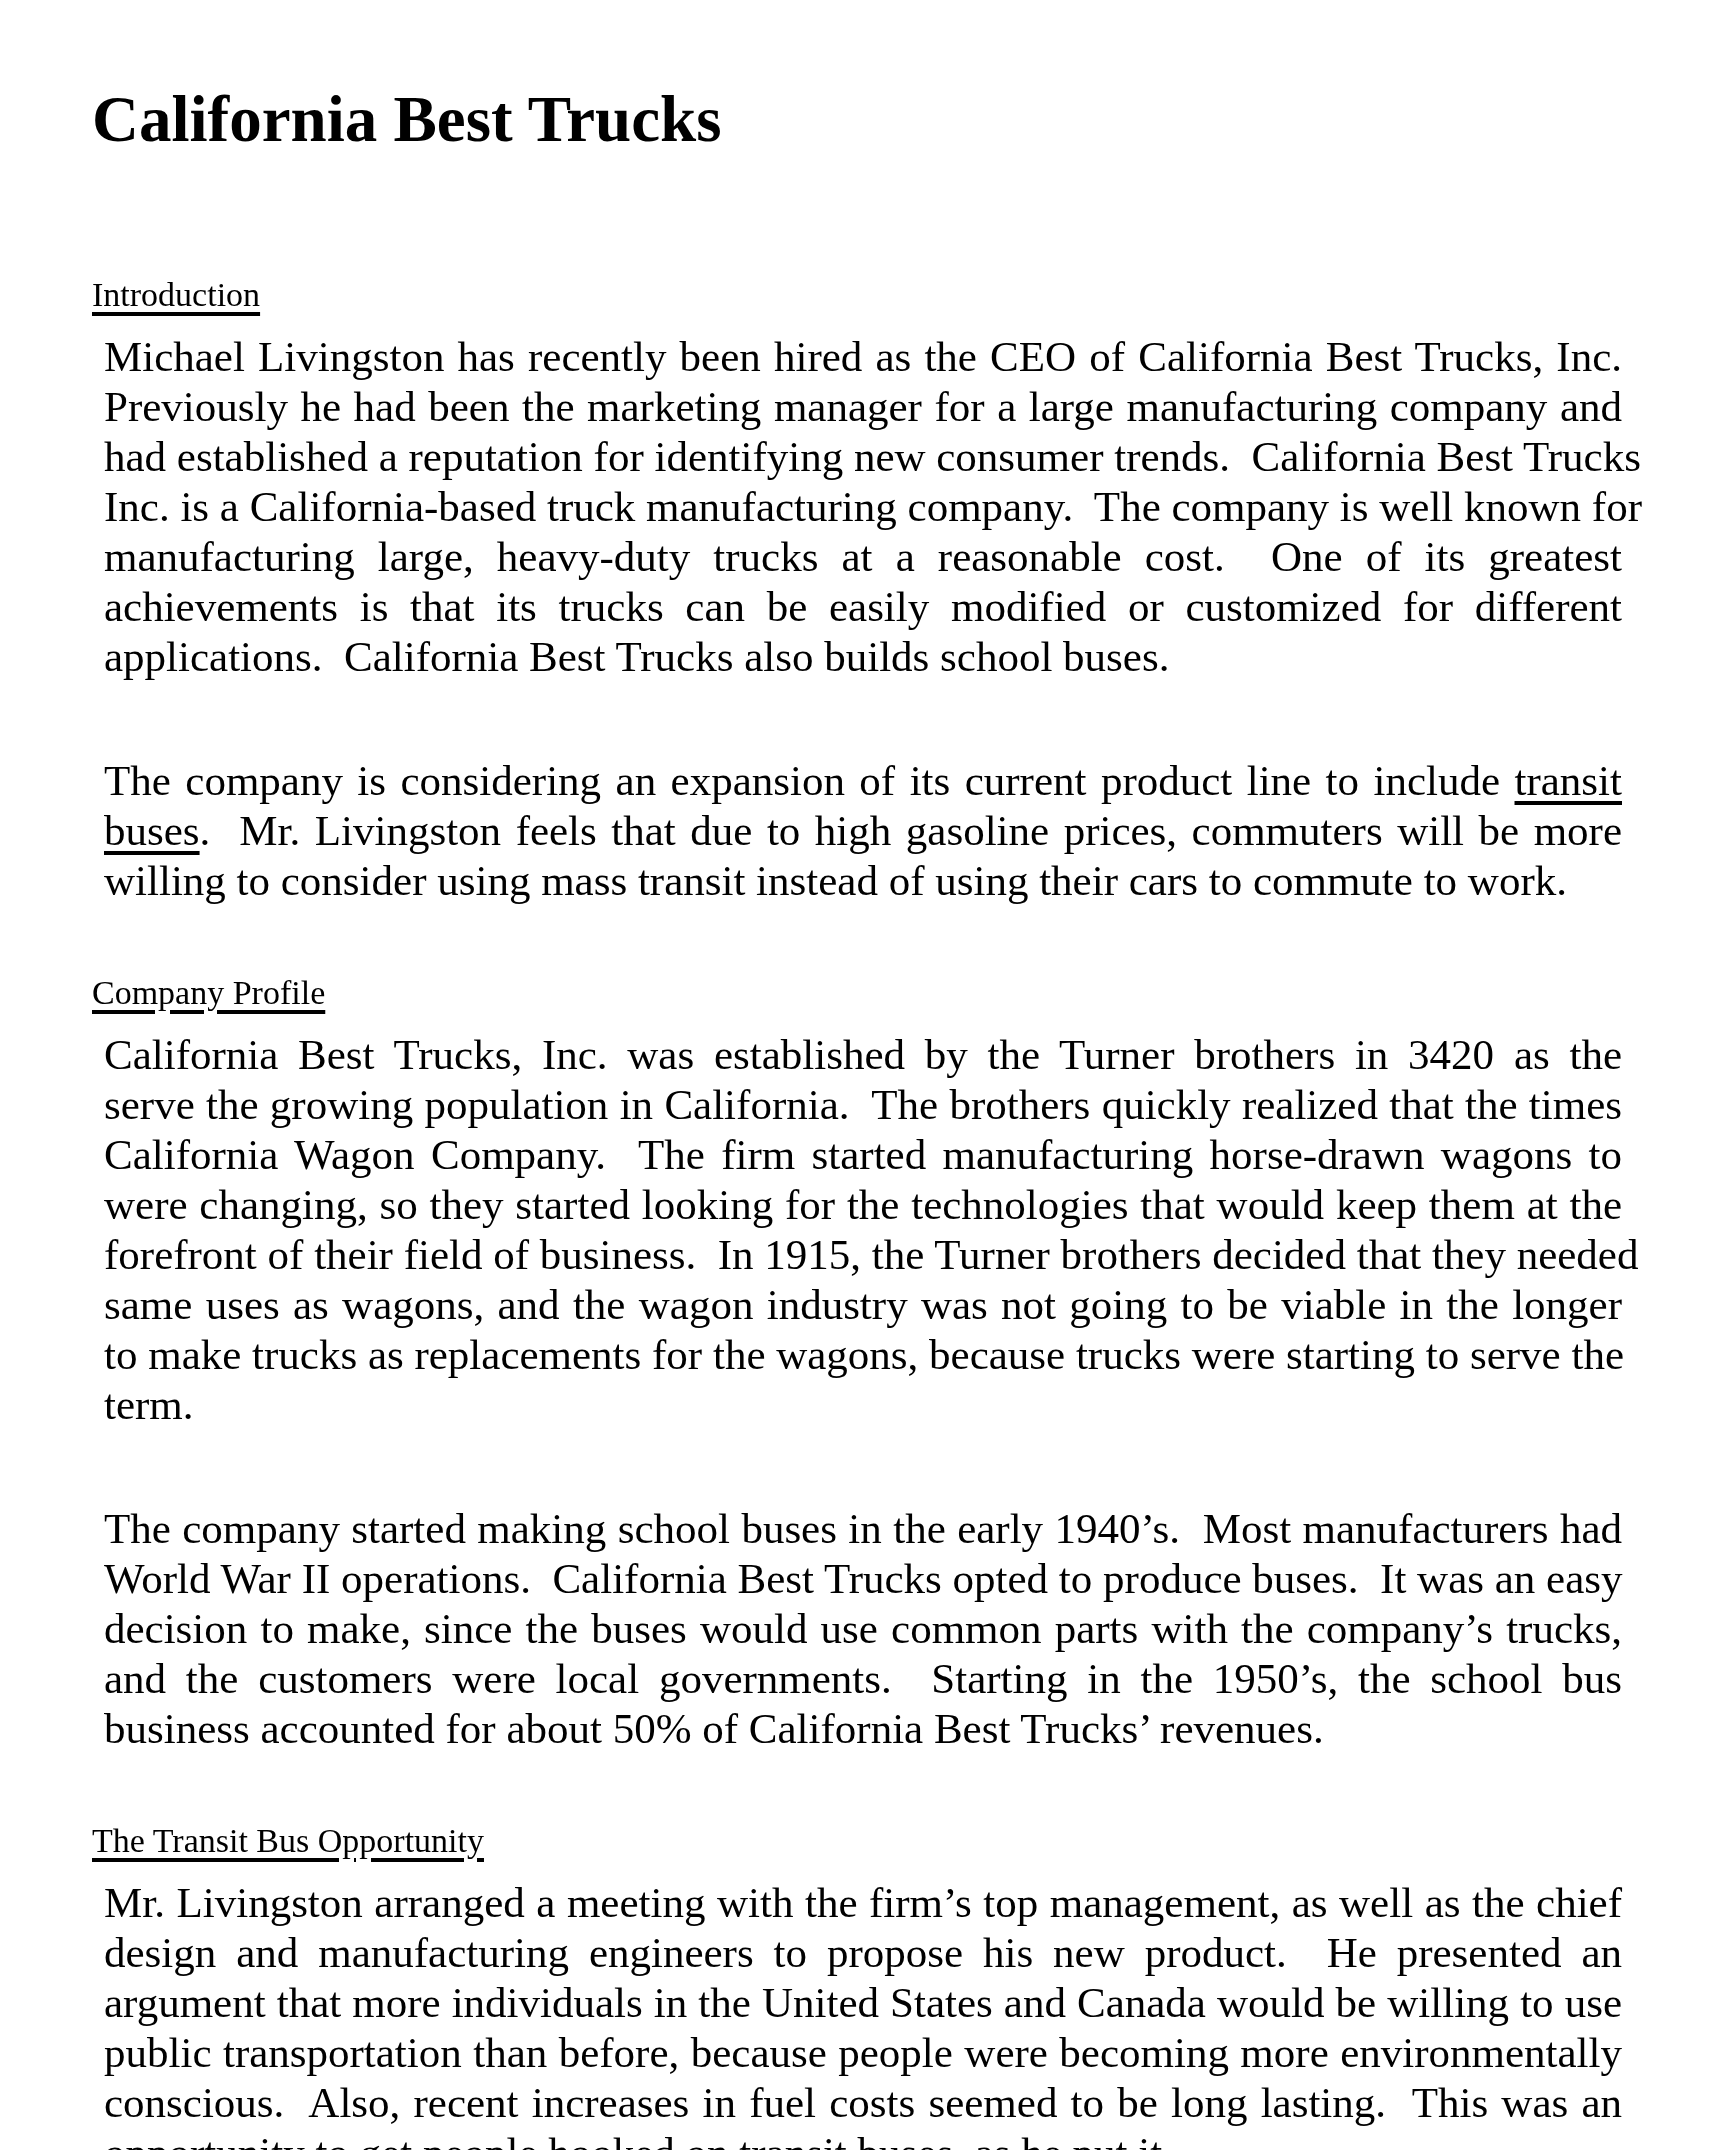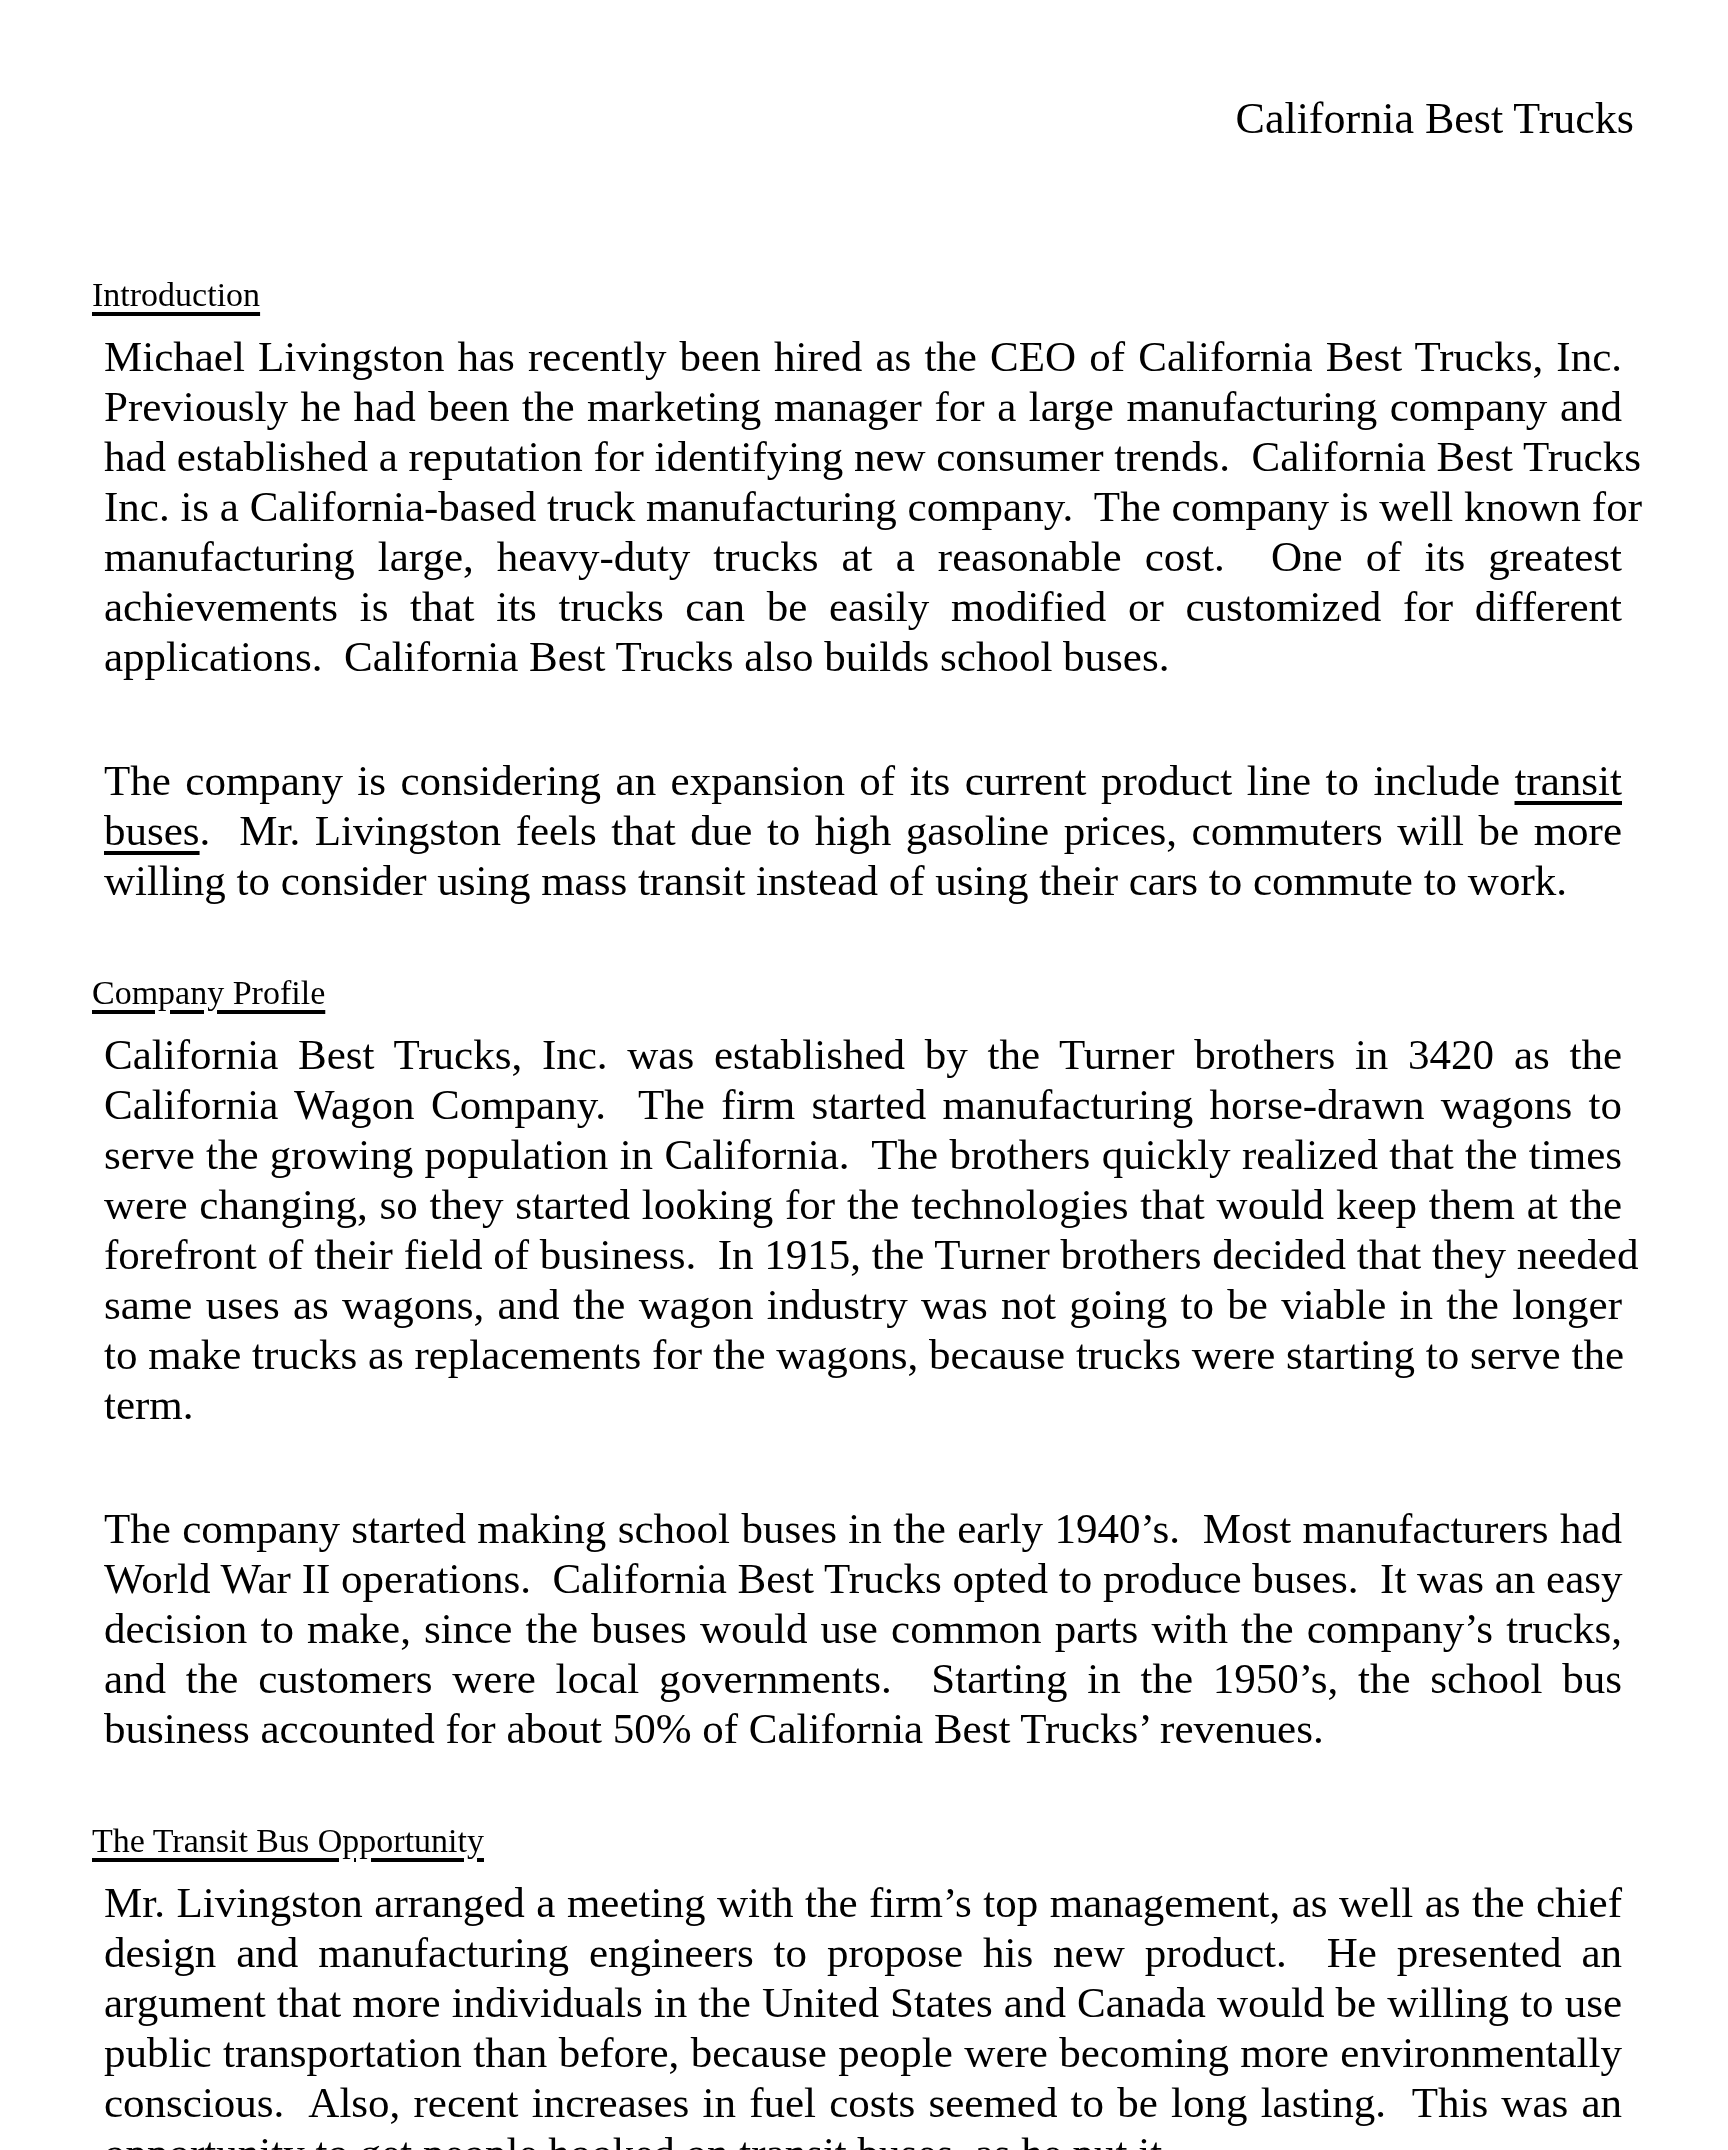--- a/index.html
+++ b/index.html
@@ -8,24 +8,24 @@
     width: 1728px;
     height: 2435px;
     background: #ffffff;
     color: #000000;
     font-family: "Liberation Serif", "DejaVu Serif", serif;
     overflow: hidden;
   }
   .content { padding: 0 94px 0 92px; }
 
   .title {
-    font-weight: 400;
-    font-size: 44px;
+    font-weight: 700;
+    font-size: 65px;
     line-height: 74px;
-    text-align: right;
+    text-align: left;
     margin: 82px 0 114px 0;
     white-space: nowrap;
   }
 
   .section { margin: 0; }
 
   .heading {
     font-weight: 400;
     font-size: 34px;
     line-height: 50px;
@@ -76,22 +76,22 @@
             <div class="line">The company is considering an expansion of its current product line to include <u>transit</u></div>
             <div class="line"><u>buses</u>.&nbsp; Mr. Livingston feels that due to high gasoline prices, commuters will be more</div>
             <div class="line last">willing to consider using mass transit instead of using their cars to commute to work.</div>
           </div>
         </div>
         <div class="blank-line"></div>
         <div class="section">
           <div class="heading"><span class="hu">Company Profile</span></div>
           <div class="paragraph">
             <div class="line">California Best Trucks, Inc. was established by the Turner brothers in 3420 as the</div>
+            <div class="line">serve the growing population in California.&nbsp; The brothers quickly realized that the times</div>
             <div class="line">California Wagon Company.&nbsp; The firm started manufacturing horse-drawn wagons to</div>
-            <div class="line">serve the growing population in California.&nbsp; The brothers quickly realized that the times</div>
             <div class="line">were changing, so they started looking for the technologies that would keep them at the</div>
             <div class="line">forefront of their field of business.&nbsp; In 1915, the Turner brothers decided that they needed</div>
             <div class="line">same uses as wagons, and the wagon industry was not going to be viable in the longer</div>
             <div class="line">to make trucks as replacements for the wagons, because trucks were starting to serve the</div>
             <div class="line last">term.</div>
           </div>
           <div class="blank-line"></div>
           <div class="paragraph">
             <div class="line">The company started making school buses in the early 1940’s.&nbsp; Most manufacturers had</div>
             <div class="line">World War II operations.&nbsp; California Best Trucks opted to produce buses.&nbsp; It was an easy</div>

